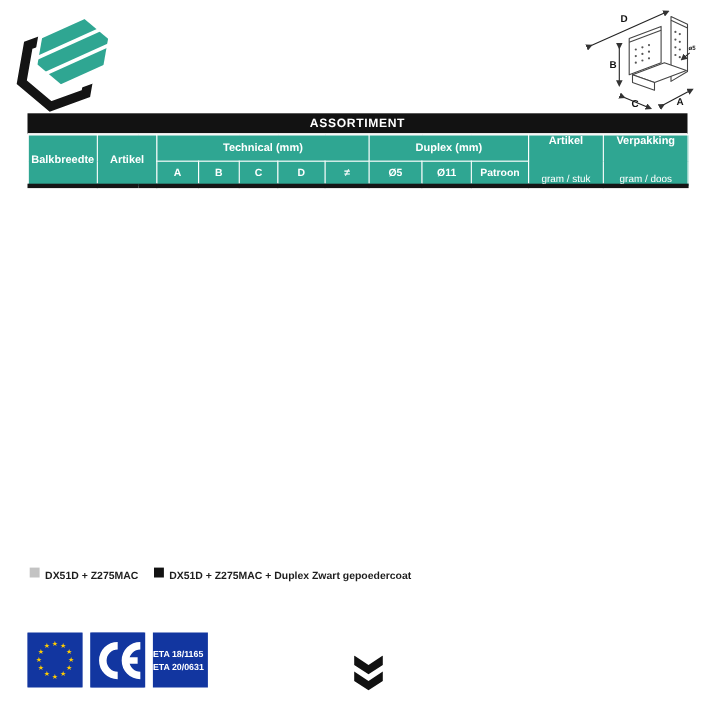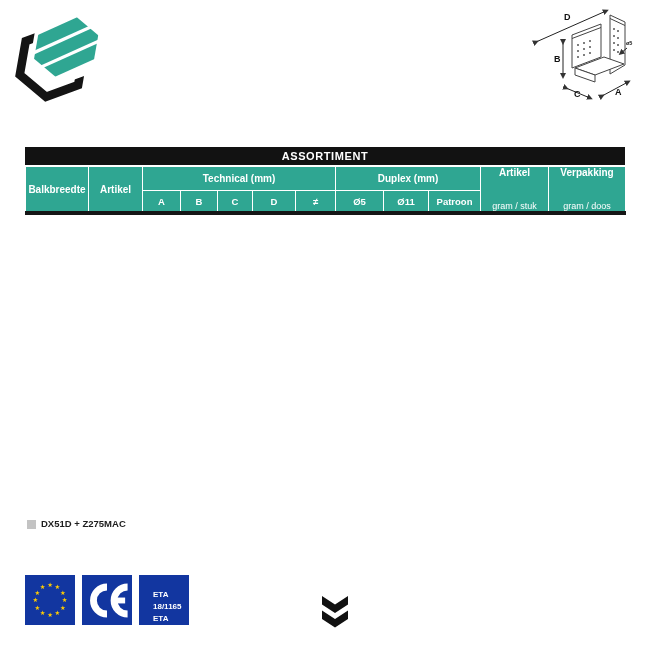--- a/index.html
+++ b/index.html
@@ -4,44 +4,44 @@
 <style>
   html,body{margin:0;padding:0;background:#fff;}
   .page{position:relative;width:650px;height:650px;background:#fff;overflow:hidden;
         font-family:"Liberation Sans",sans-serif;}
   
   .logo{position:absolute;left:12px;top:8px;width:95px;height:95px;}
   .diagram{position:absolute;left:520px;top:2px;width:120px;height:102px;}
   
   .tablewrap{position:absolute;left:25px;top:103px;width:600px;}
   .table-title{height:18px;line-height:18px;background:#121212;color:#fff;text-align:center;
-    font-size:11px;font-weight:700;letter-spacing:.6px;border-bottom:1px solid #fff;margin-top:44px;}
+    font-size:11px;font-weight:700;letter-spacing:.6px;border-bottom:1px solid #fff;}
   table{border-collapse:collapse;width:600px;table-layout:fixed;
         border-left:1px solid #c9c9c9;border-right:1px solid #1d4ed8;
         border-bottom:4px solid #151515;}
   col.c-bb{width:63px}col.c-art{width:37px}col.c-sw{width:17px}
   col.c-a{width:38px}col.c-b{width:37px}col.c-c{width:35px}col.c-d{width:43px}col.c-t{width:40px}
   col.c-o5{width:48px}col.c-o11{width:45px}col.c-pat{width:52px}
   col.c-gw{width:68px}col.c-vp{width:77px}
   thead th{background:#2FA692;color:#fff;border:1px solid #fff;padding:0;
     font-size:10px;font-weight:700;}
   thead tr.r1 th{height:19px;}
   thead tr.r2 th{height:16px;font-size:9.5px;}
   .h-sub{font-weight:400;font-size:9px;margin-top:23px;}
   .swatch{display:inline-block;width:9px;height:9px;vertical-align:middle;margin-top:-2px;}
   .swatch.gray{background:#c3c3c3;}
   .swatch.black{background:#121212;}
   
   .legend{position:absolute;left:27px;top:518px;display:flex;gap:14px;align-items:center;
     font-size:9.5px;font-weight:700;color:#1d1d1d;}
-  .legend .item{display:flex;align-items:flex-end;gap:5px;}
+  .legend .item{display:flex;align-items:flex-start;gap:5px;}
   
   .badges{position:absolute;left:25px;top:575px;display:flex;gap:7px;}
   .badge{width:50px;height:50px;background:#1236A0;}
-  .eta-box{color:#fff;font-size:8px;font-weight:700;line-height:12px;padding:14px 0 0 14px;
+  .eta-box{color:#fff;font-size:8px;font-weight:700;line-height:12px;padding:14px 0 0 0;
     box-sizing:border-box;}
   .eta-caption{position:absolute;left:25px;top:629px;display:flex;align-items:center;gap:3px;
     color:#1236A0;font-size:8.5px;font-weight:700;}
   .chevrons{position:absolute;left:321px;top:596px;width:28px;height:33px;}
 </style>
 </head>
 <body>
 
 <div class="page">
 
@@ -161,20 +161,24 @@
         <tbody class="sep"></tbody>
         <tbody class="sep-double"></tbody>
       </table>
   </div>
 
   <div class="legend">
     <div class="item">
       <span class="swatch gray"></span>
       <span>DX51D + Z275MAC</span>
     </div>
+    <div class="item">
+      <span class="swatch black"></span>
+      <span>DX51D + Z275MAC + Duplex Zwart gepoedercoat</span>
+    </div>
   </div>
 
   <div class="badges">
     <svg class="badge" viewBox="0 0 51 50">
       <rect width="51" height="50" fill="#1236A0"></rect>
       <g id="eu-stars" fill="#FFCC00" font-size="6.5" text-anchor="middle" font-family="DejaVu Sans, sans-serif">
           <text x="40.5" y="27.2">★</text>
           <text x="38.5" y="34.7">★</text>
           <text x="33.0" y="40.2">★</text>
           <text x="25.5" y="42.2">★</text>

